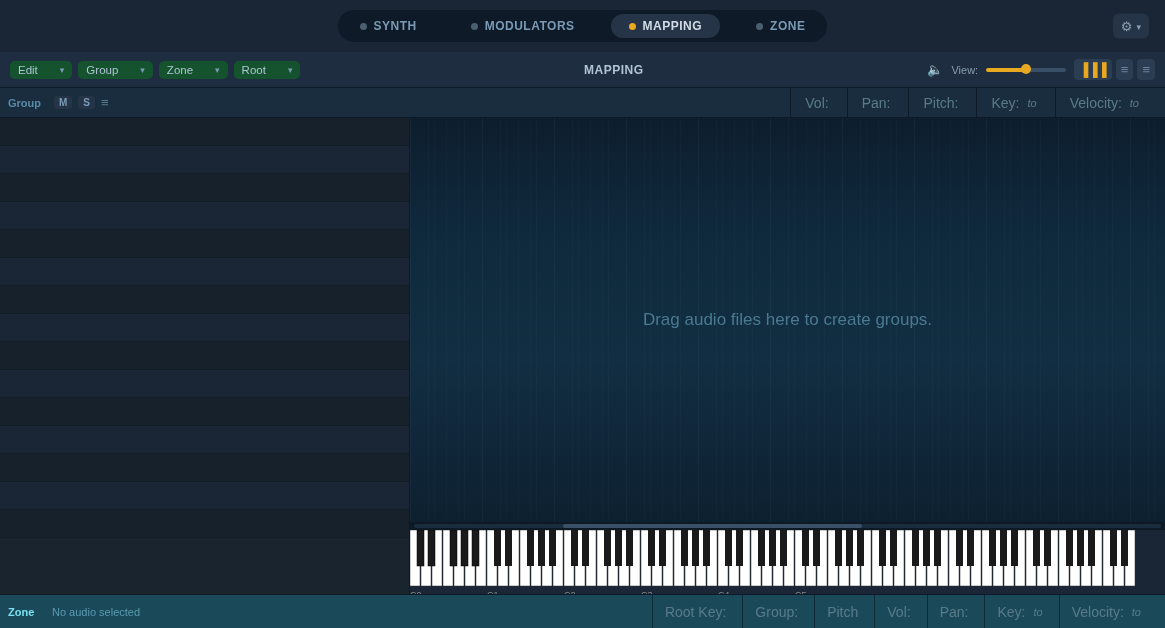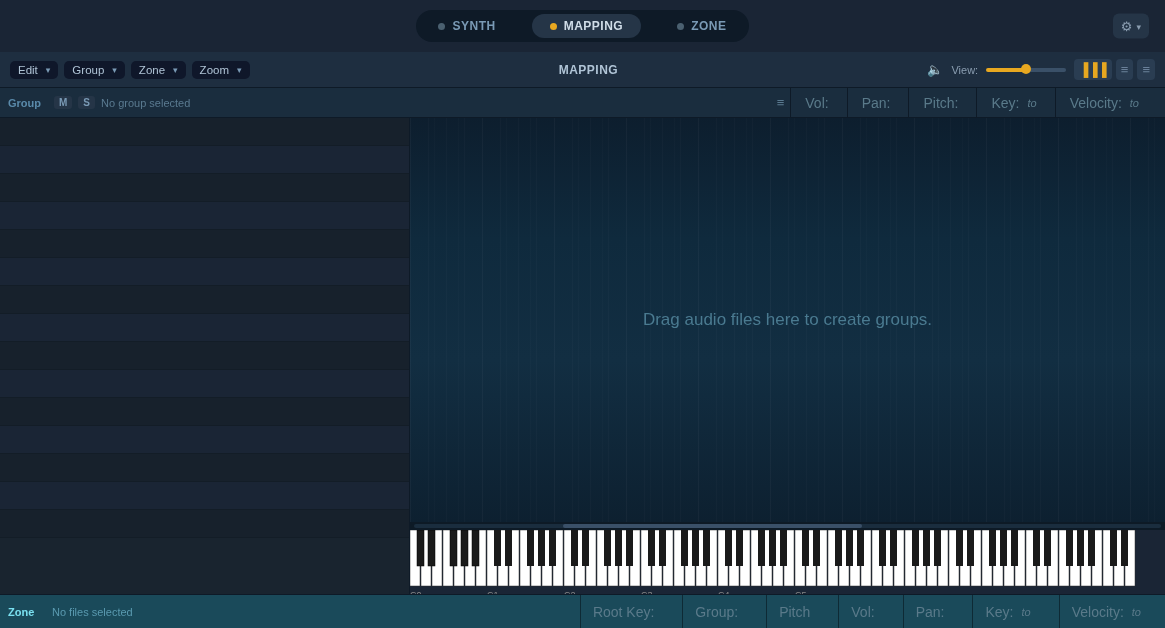--- a/index.html
+++ b/index.html
@@ -81,22 +81,22 @@
       align-items: center;
       height: 36px;
       background: #1e2e40;
       padding: 0 10px;
       gap: 6px;
       border-bottom: 1px solid #0e1a27;
     }
     .toolbar-btn {
       display: flex;
       align-items: center;
-      gap: 8px;
-      background: #0f172a;
+      gap: 22px;
+      background: #14532d;
       border: none;
       border-radius: 5px;
       color: #b0c4d6;
       padding: 3px 8px;
       cursor: pointer;
       font-size: 11.5px;
       font-weight: 500;
     }
     .toolbar-btn .chevron {
       font-size: 9px;
@@ -345,38 +345,42 @@
     .zone-name {
       color: #5a9ab0;
       font-size: 11px;
       flex: 1;
       min-width: 80px;
     }
     .zone-fields {
       display: flex;
       align-items: center;
       margin-left: auto;
-      gap: 12px;
+      gap: 0;
     }
     .zone-field-group {
       display: flex;
       align-items: center;
       padding: 0 12px;
       border-left: 1px solid #0e2a35;
       height: 34px;
     }
   </style>
 </head>
 <body>
 
 <div class="top-nav">
   <div class="nav-tabs">
     <button class="nav-tab">
       <span class="nav-dot gray"></span>
       <span>SYNTH</span>
+    </button>
+    <button class="nav-tab">
+      <span class="nav-dot gray"></span>
+      <span>MODULATORS</span>
     </button>
     <button class="nav-tab active">
       <span class="nav-dot yellow"></span>
       <span>MAPPING</span>
     </button>
     <button class="nav-tab">
       <span class="nav-dot gray"></span>
       <span>ZONE</span>
     </button>
   </div>
@@ -393,21 +397,21 @@
   </button>
   <button class="toolbar-btn">
     <span>Group</span>
     <span class="chevron">▾</span>
   </button>
   <button class="toolbar-btn">
     <span>Zone</span>
     <span class="chevron">▾</span>
   </button>
   <button class="toolbar-btn">
-    <span>Zoom</span>
+    <span>Root</span>
     <span class="chevron">▾</span>
   </button>
 
   <div class="toolbar-title">MAPPING</div>
 
   <div class="toolbar-right">
     <span class="speaker-icon">🔈</span>
     <span class="zoom-label">View:</span>
     <div class="zoom-slider-container">
       <div class="zoom-slider">
@@ -425,21 +429,20 @@
         <span>≡</span>
       </button>
     </div>
   </div>
 </div>
 
 <div class="group-row">
   <span class="group-label">Group</span>
   <button class="group-m-btn">M</button>
   <button class="group-s-btn">S</button>
-  <span class="group-name">No group selected</span>
   <span class="group-menu-icon">≡</span>
 
   <div class="group-right-fields">
     <div class="field-group">
       <span class="field-label">Vol:</span>
     </div>
     <div class="field-group">
       <span class="field-label">Pan:</span>
     </div>
     <div class="field-group">
@@ -642,21 +645,21 @@
         </g>
 
         <text x="0" y="68" fill="#888" font-size="9">C0</text>
       </svg>
     </div>
   </div>
 </div>
 
 <div class="zone-row">
   <span class="zone-label">Zone</span>
-  <span class="zone-name">No files selected</span>
+  <span class="zone-name">No audio selected</span>
 
   <div class="zone-fields">
     <div class="zone-field-group">
       <span class="field-label">Root Key:</span>
     </div>
     <div class="zone-field-group">
       <span class="field-label">Group:</span>
     </div>
     <div class="zone-field-group">
       <span class="field-label">Pitch</span>

